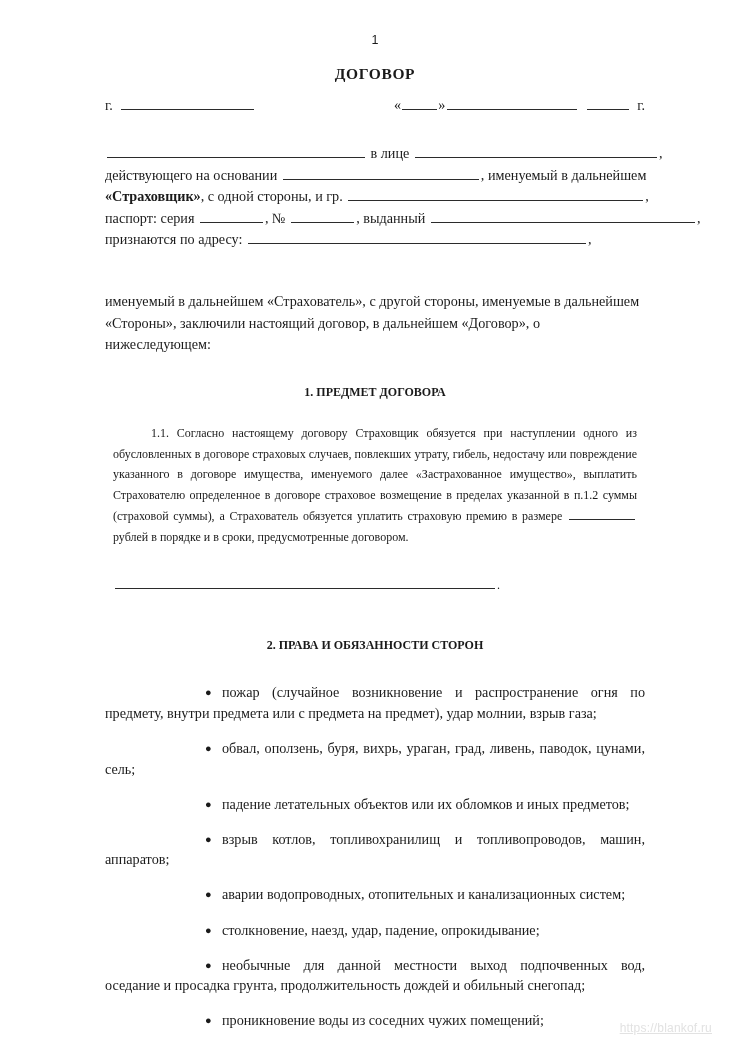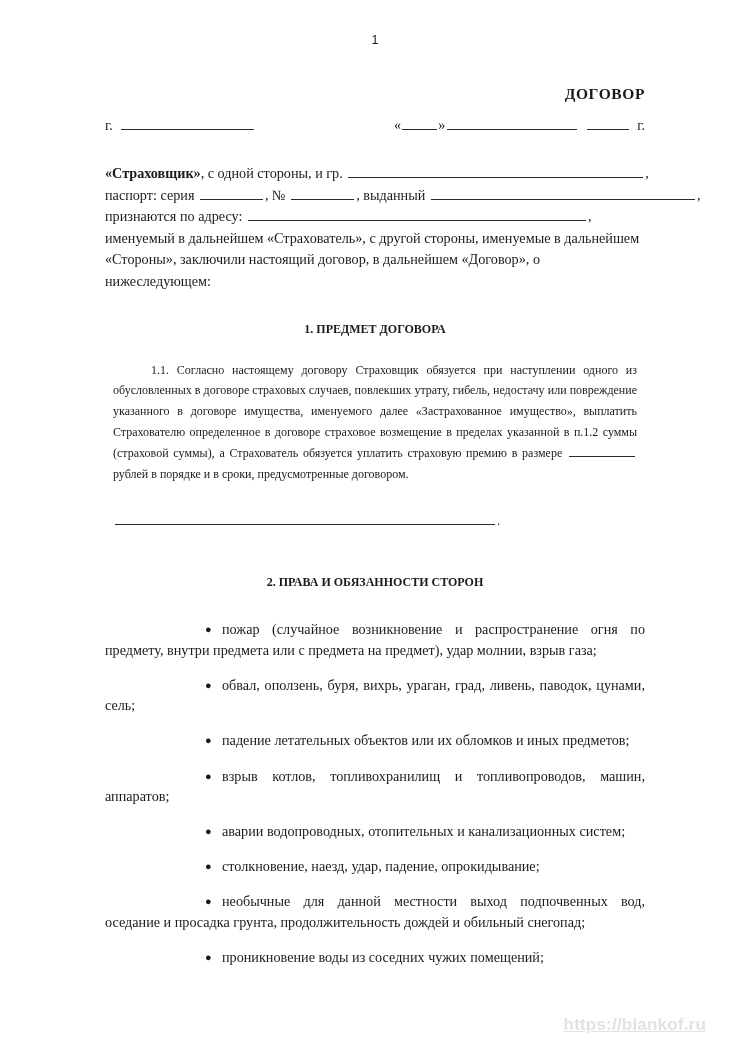--- a/index.html
+++ b/index.html
@@ -30,25 +30,25 @@
 
   
   .pageno {
     text-align: center;
     font-family: "Liberation Sans", "DejaVu Sans", sans-serif;
     font-size: 12.5px;
     margin-top: 34px;
     line-height: 1;
   }
   .doc-title {
-    text-align: right;
+    text-align: center;
     font-weight: bold;
     font-size: 15.5px;
     letter-spacing: 0.6px;
-    margin-top: 39px;
+    margin-top: 19px;
     line-height: 1;
   }
   .sec-title {
     text-align: center;
     font-weight: bold;
     font-size: 12px;
     line-height: 1.1;
   }
   p.para {
     font-size: 12px;
@@ -91,21 +91,21 @@
   .blank.b-year   { width: 42px;  }
 
   
   .party {
     font-size: 14.2px;
     line-height: 21.6px;
     margin-top: 28px;
   }
   .party .ln { white-space: nowrap; }
   .party b { font-weight: bold; }
-  .party .wrapline { white-space: normal; }
+  .party .wrapline { white-space: normal; margin-top: 40px; }
 
   .blank.f-name   { width: 258px; }
   .blank.f-repr   { width: 242px; }
   .blank.f-basis  { width: 196px; }
   .blank.f-citiz  { width: 295px; }
   .blank.f-series { width: 63px; }
   .blank.f-num    { width: 63px; }
   .blank.f-issued { width: 264px; }
   .blank.f-addr   { width: 338px; }
   .blank.f-object { width: 380px; }
@@ -137,29 +137,28 @@
   
   .sp-10 { height: 10px; }
   .sp-14 { height: 14px; }
   .sp-16 { height: 16px; }
   .sp-30 { height: 30px; }
   .sp-36 { height: 36px; }
 
   
   .watermark {
     position: absolute;
-    right: 44px;
+    right: 38px;
     bottom: 25px;
     font-family: "Liberation Sans", "DejaVu Sans", sans-serif;
-    font-size: 17px;
+    font-size: 12px;
     color: #e2e2e2;
     text-decoration: underline;
     letter-spacing: 0.2px;
     user-select: none;
-    font-weight: bold;
   }
 </style>
 </head>
 <body>
 
 <div id="page">
 
   <div class="content">
 
     <div class="pageno">1</div>
@@ -179,20 +178,29 @@
         <span class="blank b-month"></span>
         <span class="gap-sm"></span>
         <span class="blank b-year"></span>
         <span class="gap-sm"></span>
         <span>г.</span>
       </span>
     </div>
 
     <div class="party">
       <div class="ln">
+        <span class="blank f-name"></span>
+        <span>в лице</span>
+        <span class="blank f-repr"></span><span>,</span>
+      </div>
+      <div class="ln">
+        <span>действующего на основании</span>
+        <span class="blank f-basis"></span><span>, именуемый в дальнейшем</span>
+      </div>
+      <div class="ln">
         <b>«Страховщик»</b><span>, с одной стороны, и гр.</span>
         <span class="blank f-citiz"></span><span>,</span>
       </div>
       <div class="ln">
         <span>паспорт: серия</span>
         <span class="blank f-series"></span><span>, №</span>
         <span class="blank f-num"></span><span>, выданный</span>
         <span class="blank f-issued"></span><span>,</span>
       </div>
       <div class="ln">

